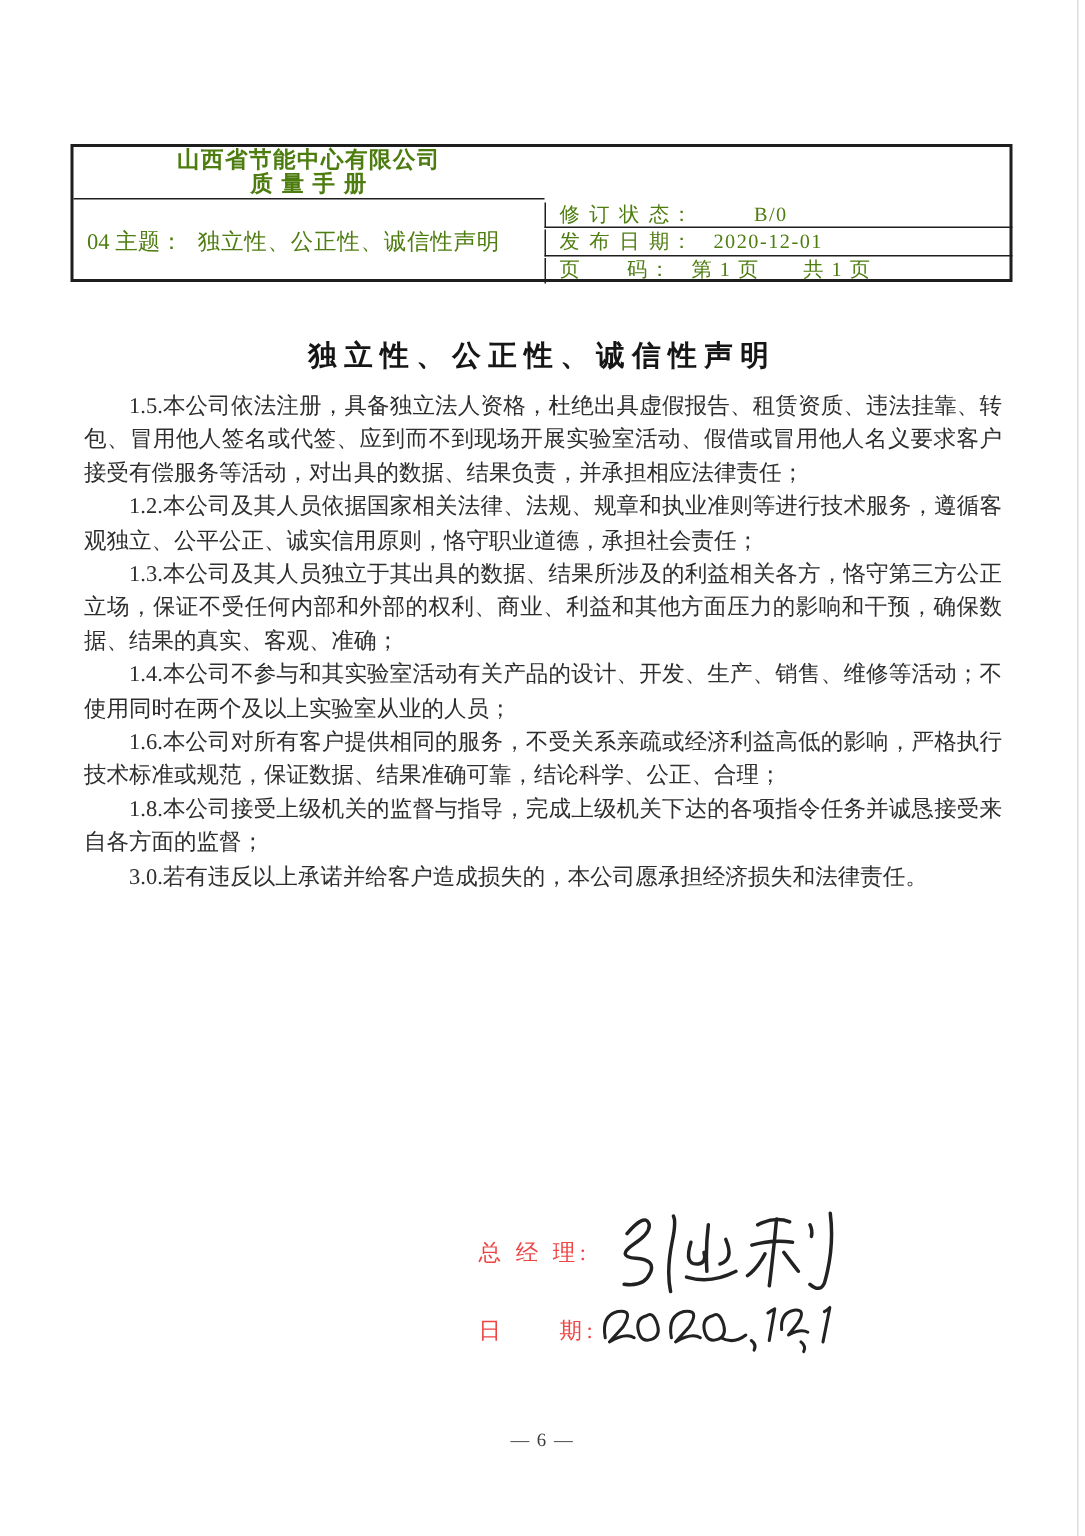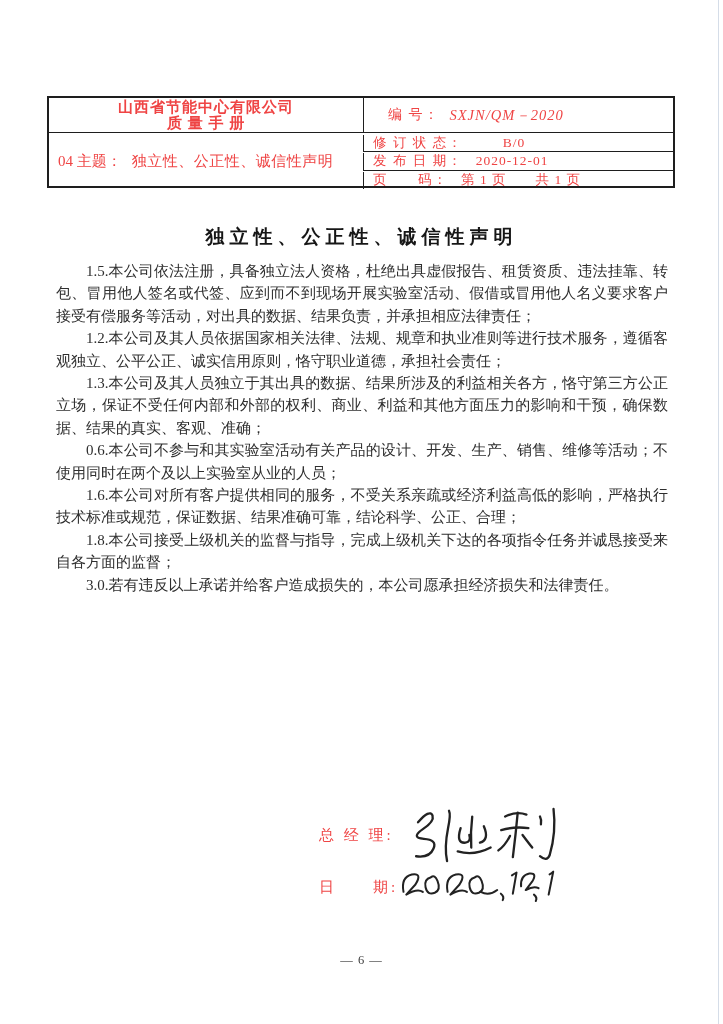--- a/index.html
+++ b/index.html
@@ -4,21 +4,21 @@
 <style>
   html,body{margin:0;padding:0;}
   body{
     width:723px;height:1024px;background:#ffffff;position:relative;overflow:hidden;
     font-family:"Liberation Serif","DejaVu Serif",serif;color:#2b2b2b;
   }
   .page{position:absolute;inset:0;}
   
   .doc-table{
     position:absolute;left:47px;top:96px;width:628px;height:92px;
-    border:2px solid #1e1e1e;box-sizing:border-box;color:#ef4444;
+    border:2px solid #1e1e1e;box-sizing:border-box;color:#4d7c0f;
   }
   .doc-table .cell{position:absolute;box-sizing:border-box;}
   .cell-company{
     left:0;top:0;width:314px;height:35px;border-bottom:1.5px solid #1e1e1e;
     display:flex;flex-direction:column;justify-content:center;align-items:center;
     font-weight:bold;font-size:15px;line-height:16.5px;letter-spacing:1px;
   }
   .cell-subject{
     left:0;top:36.5px;width:314px;height:53.5px;
     display:flex;align-items:center;padding-left:9px;
@@ -70,24 +70,20 @@
 </head>
 <body>
 
 <div class="page">
 
   <div class="doc-table">
     <div class="cell cell-company">
       <div>山西省节能中心有限公司</div>
       <div>质 量 手 册</div>
     </div>
-    <div class="cell cell-docnum">
-      <span class="lbl">编 号：</span>
-      <span class="val">SXJN/QM－2020</span>
-    </div>
     <div class="cell cell-subject">
       <span class="lbl">04 主题：</span>
       <span class="val">独立性、公正性、诚信性声明</span>
     </div>
     <div class="cell meta-row row-rev">
       <span class="lbl">修 订 状 态：</span>
       <span class="val">B/0</span>
     </div>
     <div class="cell meta-row row-date">
       <span class="lbl">发 布 日 期：</span>
@@ -98,21 +94,21 @@
       <span class="val">第 1 页　　共 1 页</span>
     </div>
   </div>
 
   <h1 class="doc-title">独立性、公正性、诚信性声明</h1>
 
   <div class="body-text">
     <p>1.5.本公司依法注册，具备独立法人资格，杜绝出具虚假报告、租赁资质、违法挂靠、转包、冒用他人签名或代签、应到而不到现场开展实验室活动、假借或冒用他人名义要求客户接受有偿服务等活动，对出具的数据、结果负责，并承担相应法律责任；</p>
     <p>1.2.本公司及其人员依据国家相关法律、法规、规章和执业准则等进行技术服务，遵循客观独立、公平公正、诚实信用原则，恪守职业道德，承担社会责任；</p>
     <p>1.3.本公司及其人员独立于其出具的数据、结果所涉及的利益相关各方，恪守第三方公正立场，保证不受任何内部和外部的权利、商业、利益和其他方面压力的影响和干预，确保数据、结果的真实、客观、准确；</p>
-    <p>0.6.本公司不参与和其实验室活动有关产品的设计、开发、生产、销售、维修等活动；不使用同时在两个及以上实验室从业的人员；</p>
+    <p>1.4.本公司不参与和其实验室活动有关产品的设计、开发、生产、销售、维修等活动；不使用同时在两个及以上实验室从业的人员；</p>
     <p>1.6.本公司对所有客户提供相同的服务，不受关系亲疏或经济利益高低的影响，严格执行技术标准或规范，保证数据、结果准确可靠，结论科学、公正、合理；</p>
     <p>1.8.本公司接受上级机关的监督与指导，完成上级机关下达的各项指令任务并诚恳接受来自各方面的监督；</p>
     <p>3.0.若有违反以上承诺并给客户造成损失的，本公司愿承担经济损失和法律责任。</p>
   </div>
 
   <div class="sig-label lbl-gm">总 经 理:</div>
 
   <svg class="sig-svg" width="166" height="60" viewBox="0 0 170 62" role="img" aria-label="刘出利">
 
     <path class="ink" stroke-width="2.4" d="M22,20 Q34,6 37,13 Q39,19 27,27 Q14,36 28,37 Q42,38 38,47 Q34,57 20,55"></path>

